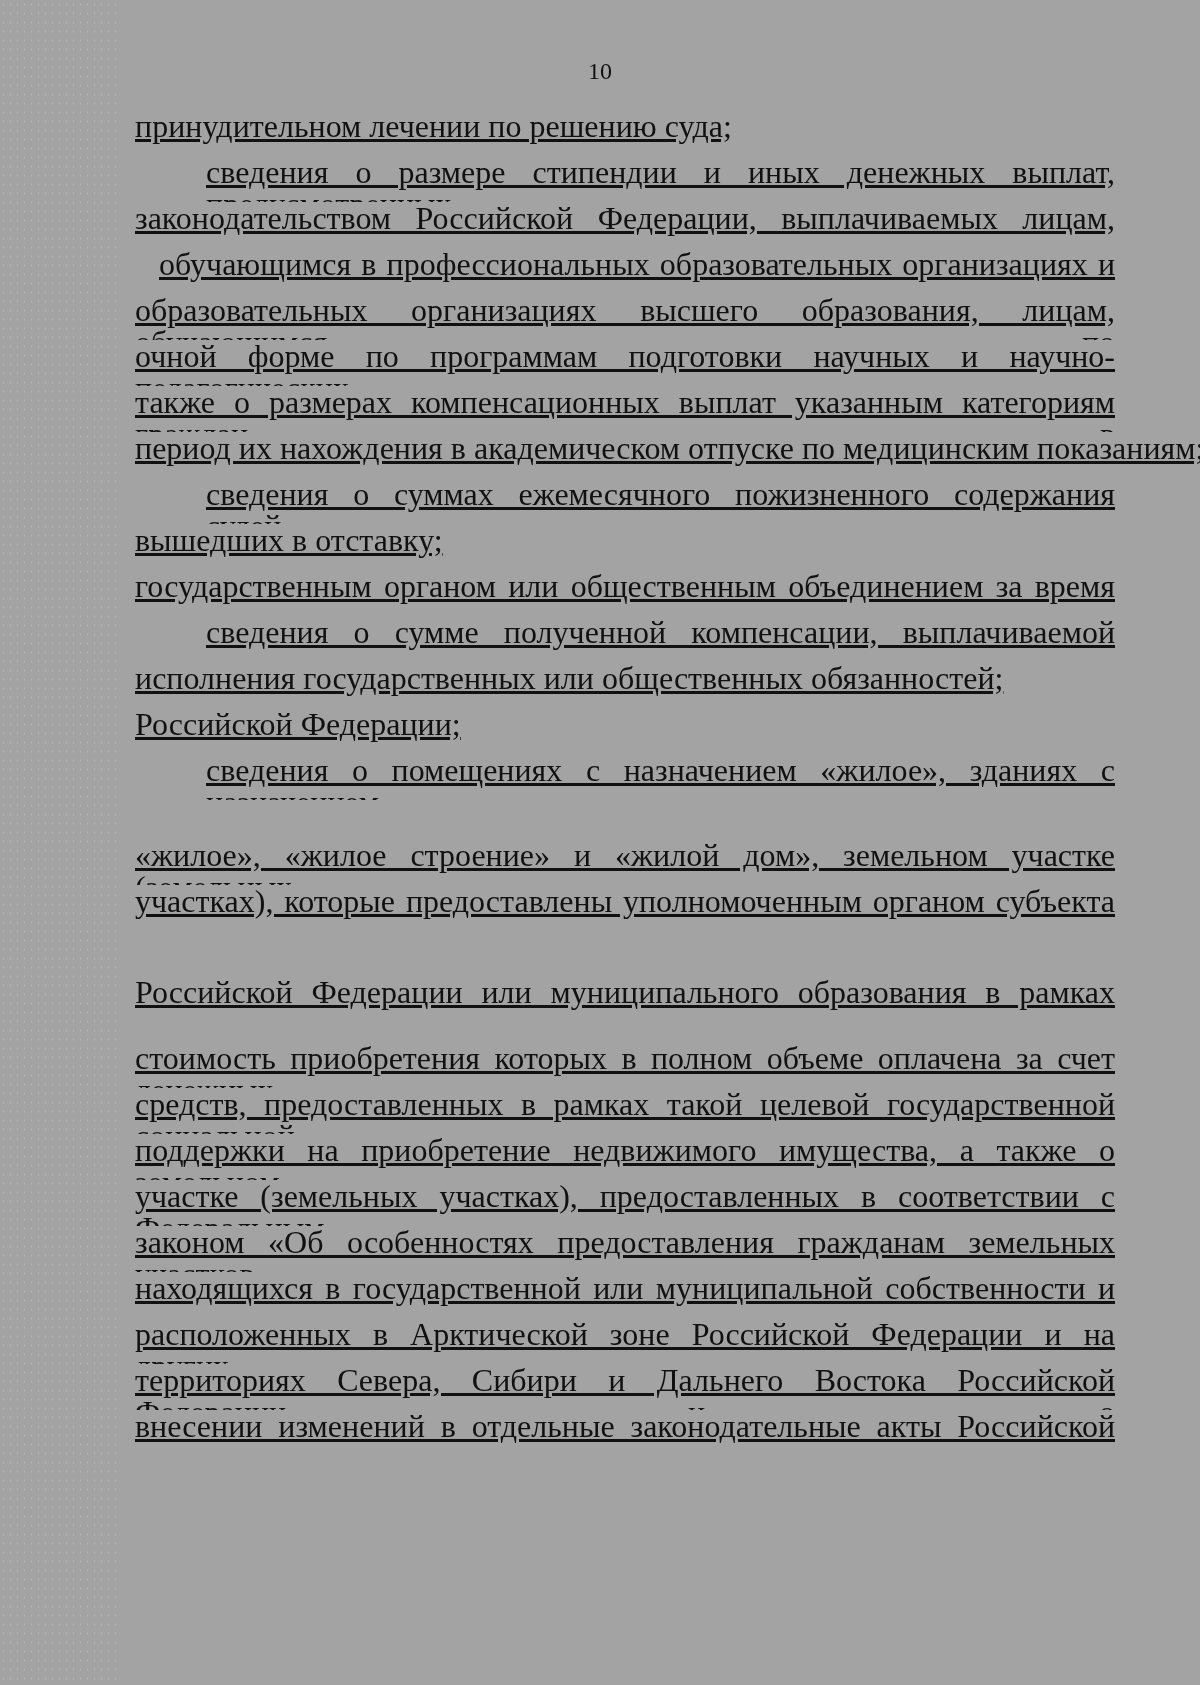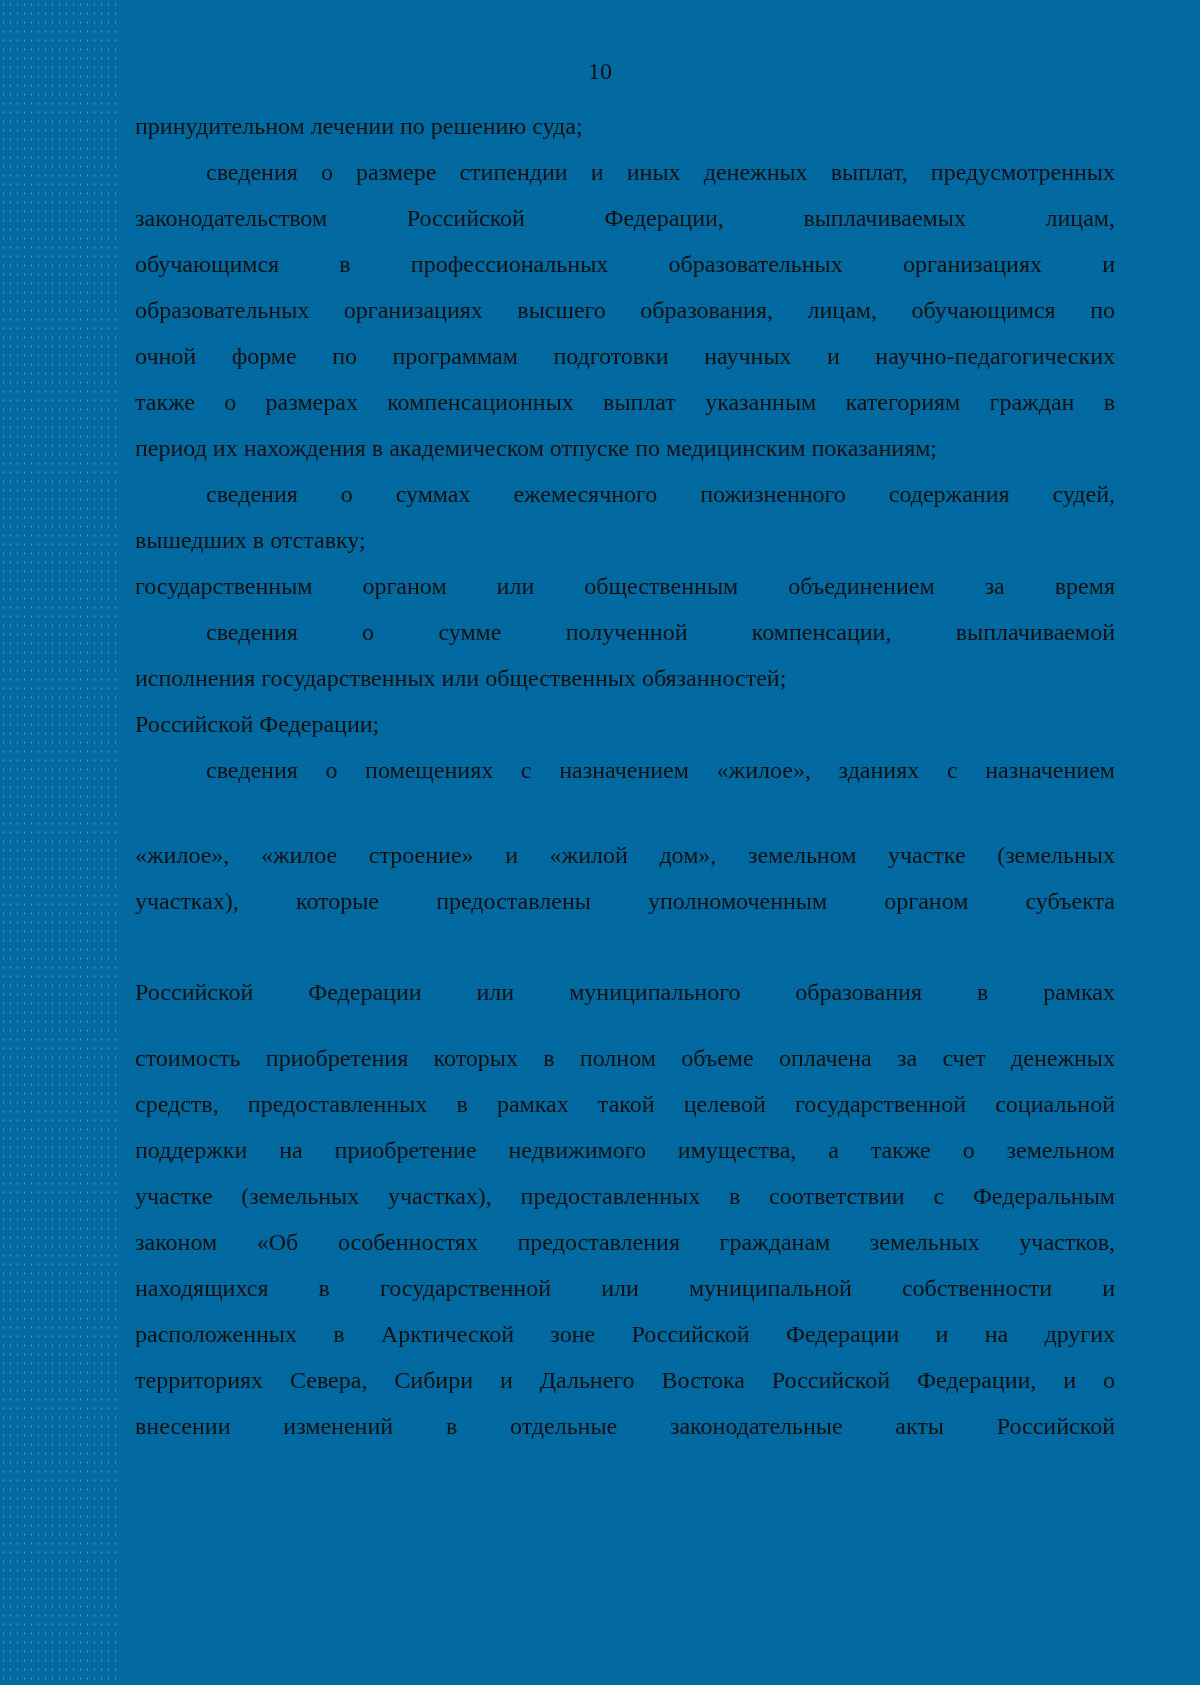--- a/index.html
+++ b/index.html
@@ -1,51 +1,51 @@
 <!DOCTYPE html>
 <html><head>
   <meta charset="utf-8">
   <style>
     html, body { margin: 0; padding: 0; background: #ffffff; }
     body { width: 1200px; height: 1685px; position: relative; overflow: hidden; }
     .page {
       position: absolute; left: 0; top: 0; width: 1200px; height: 1685px;
-      background: #0369a1;
+      background: #a3a3a3;
       font-family: "Liberation Serif", "DejaVu Serif", serif;
       color: #111111;
     }
     .speckle {
       position: absolute; left: 0; top: 0; width: 120px; height: 1685px;
       background-image: radial-gradient(#c9c9c9 0.6px, transparent 0.9px);
       background-size: 7px 9px;
       opacity: 0.55;
     }
     .page-number {
       position: absolute; top: 56px; left: 0; width: 1200px;
       text-align: center; font-size: 24px; line-height: 30px;
     }
     .body-text { position: absolute; left: 135px; top: 110px; width: 980px; }
     .line {
-      height: 46px; line-height: 32px; font-size: 24px;
-      white-space: nowrap; overflow: visible;
+      height: 46px; line-height: 32px; font-size: 32px;
+      white-space: nowrap; overflow: visible; text-decoration: underline;
     }
     .line.j { text-align: justify; text-align-last: justify; }
     .line.indent { padding-left: 71px; }
   </style>
 </head>
 <body>
 
 <div class="page">
   <div class="speckle"></div>
   <div class="page-number">10</div>
   <div class="body-text" id="body-text">
       <div class="line">принудительном лечении по решению суда;</div>
       <div class="line j indent" style="white-space: normal; overflow: hidden;">сведения о размере стипендии и иных денежных выплат, предусмотренных</div>
       <div class="line j" style="white-space: normal; overflow: hidden;">законодательством Российской Федерации, выплачиваемых лицам,</div>
-      <div class="line j" style="white-space: normal; overflow: hidden;">обучающимся в профессиональных образовательных организациях и</div>
+      <div class="line j" style="white-space: normal; overflow: hidden; margin-left: 24px;">обучающимся в профессиональных образовательных организациях и</div>
       <div class="line j" style="white-space: normal; overflow: hidden;">образовательных организациях высшего образования, лицам, обучающимся по</div>
       <div class="line j" style="white-space: normal; overflow: hidden;">очной форме по программам подготовки научных и научно-педагогических</div>
       <div class="line j" style="white-space: normal; overflow: hidden;">также о размерах компенсационных выплат указанным категориям граждан в</div>
       <div class="line">период их нахождения в академическом отпуске по медицинским показаниям;</div>
       <div class="line j indent" style="white-space: normal; overflow: hidden;">сведения о суммах ежемесячного пожизненного содержания судей,</div>
       <div class="line">вышедших в отставку;</div>
       <div class="line j" style="white-space: normal; overflow: hidden;">государственным органом или общественным объединением за время</div>
       <div class="line j indent" style="white-space: normal; overflow: hidden;">сведения о сумме полученной компенсации, выплачиваемой</div>
       <div class="line">исполнения государственных или общественных обязанностей;</div>
       <div class="line">Российской Федерации;</div>

